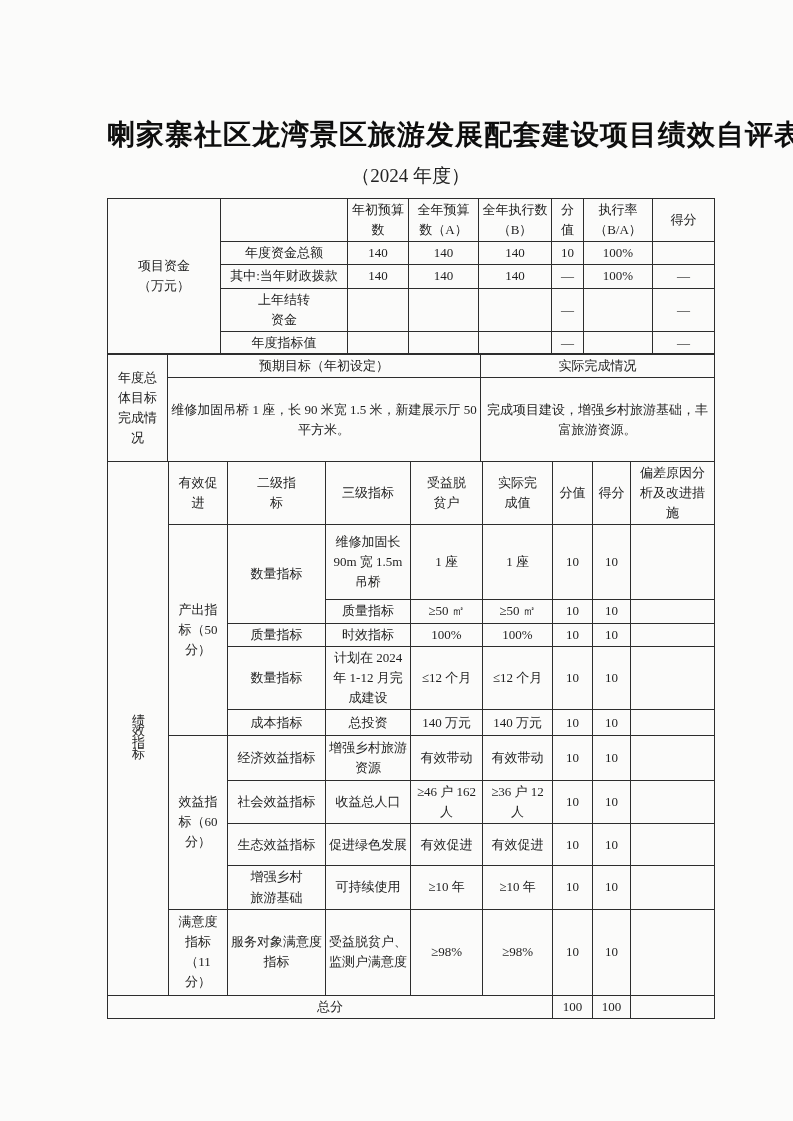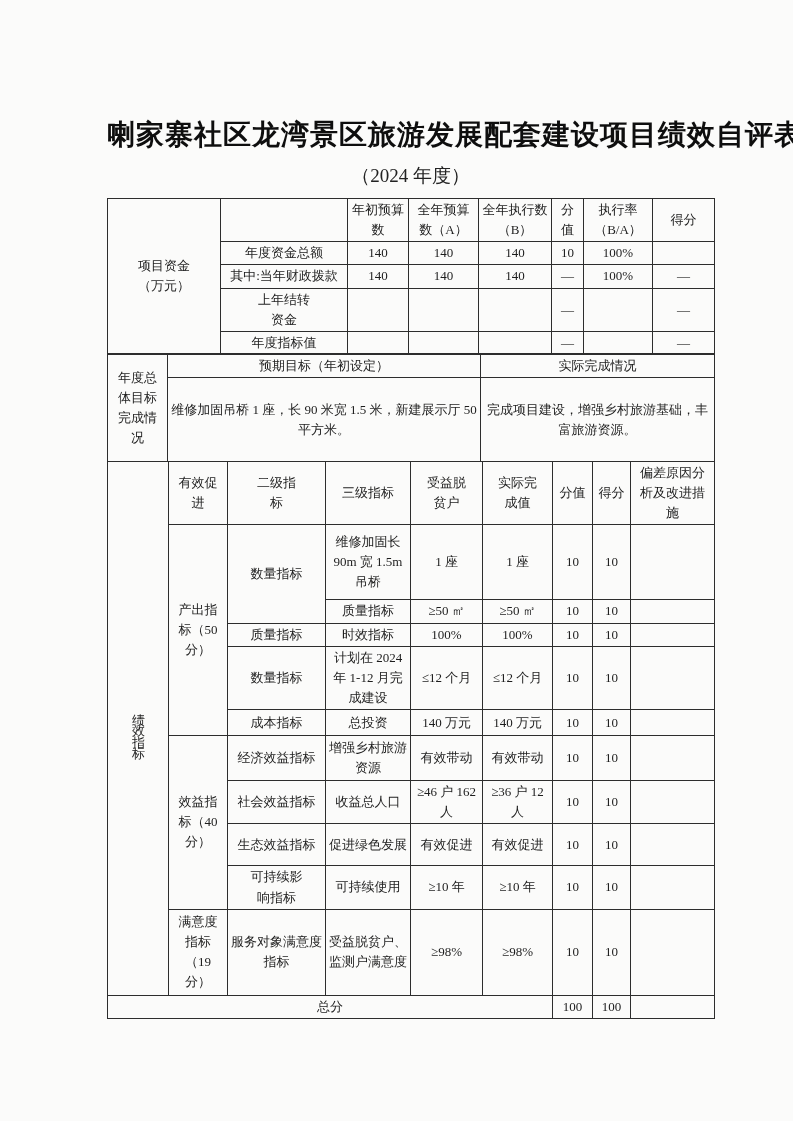--- a/index.html
+++ b/index.html
@@ -215,21 +215,21 @@
       <tr class="h26">
         <td>成本指标</td>
         <td>总投资</td>
         <td>140 万元</td>
         <td>140 万元</td>
         <td>10</td>
         <td>10</td>
         <td></td>
       </tr>
       <tr class="h45">
-        <td rowspan="4" class="mw3"><span>效益指标（40 分）</span></td>
+        <td rowspan="4" class="mw3"><span>效益指标（60 分）</span></td>
         <td>经济效益指标</td>
         <td>增强乡村旅游资源</td>
         <td>有效带动</td>
         <td>有效带动</td>
         <td>10</td>
         <td>10</td>
         <td></td>
       </tr>
       <tr class="h40">
         <td>社会效益指标</td>
@@ -243,30 +243,30 @@
       <tr class="h42">
         <td>生态效益指标</td>
         <td>促进绿色发展</td>
         <td>有效促进</td>
         <td>有效促进</td>
         <td>10</td>
         <td>10</td>
         <td></td>
       </tr>
       <tr class="h42">
-        <td class="mw4"><span>可持续影响指标</span></td>
+        <td class="mw4"><span>增强乡村旅游基础</span></td>
         <td>可持续使用</td>
         <td>≥10 年</td>
         <td>≥10 年</td>
         <td>10</td>
         <td>10</td>
         <td></td>
       </tr>
       <tr class="h86">
-        <td class="mw3"><span>满意度指标（19 分）</span></td>
+        <td class="mw3"><span>满意度指标（11 分）</span></td>
         <td>服务对象满意度指标</td>
         <td>受益脱贫户、监测户满意度</td>
         <td>≥98%</td>
         <td>≥98%</td>
         <td>10</td>
         <td>10</td>
         <td></td>
       </tr>
       <tr class="h19">
         <td colspan="6">总分</td>

